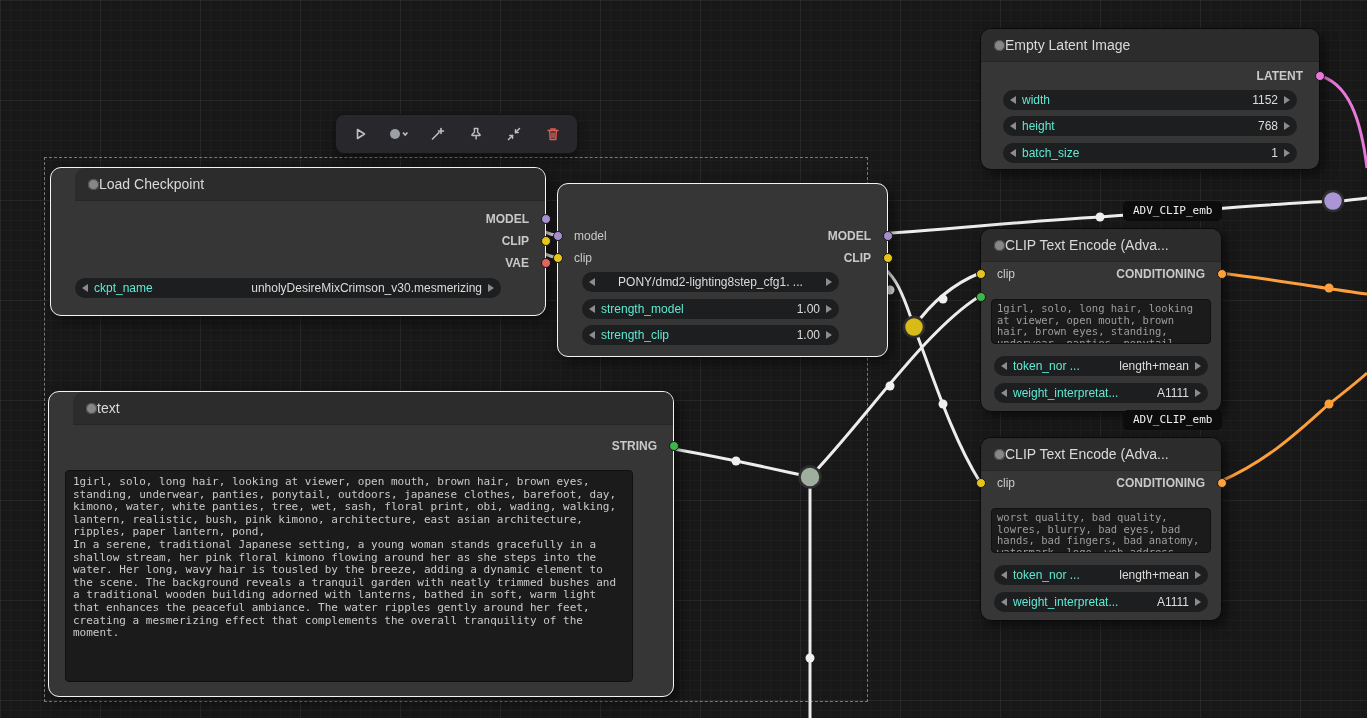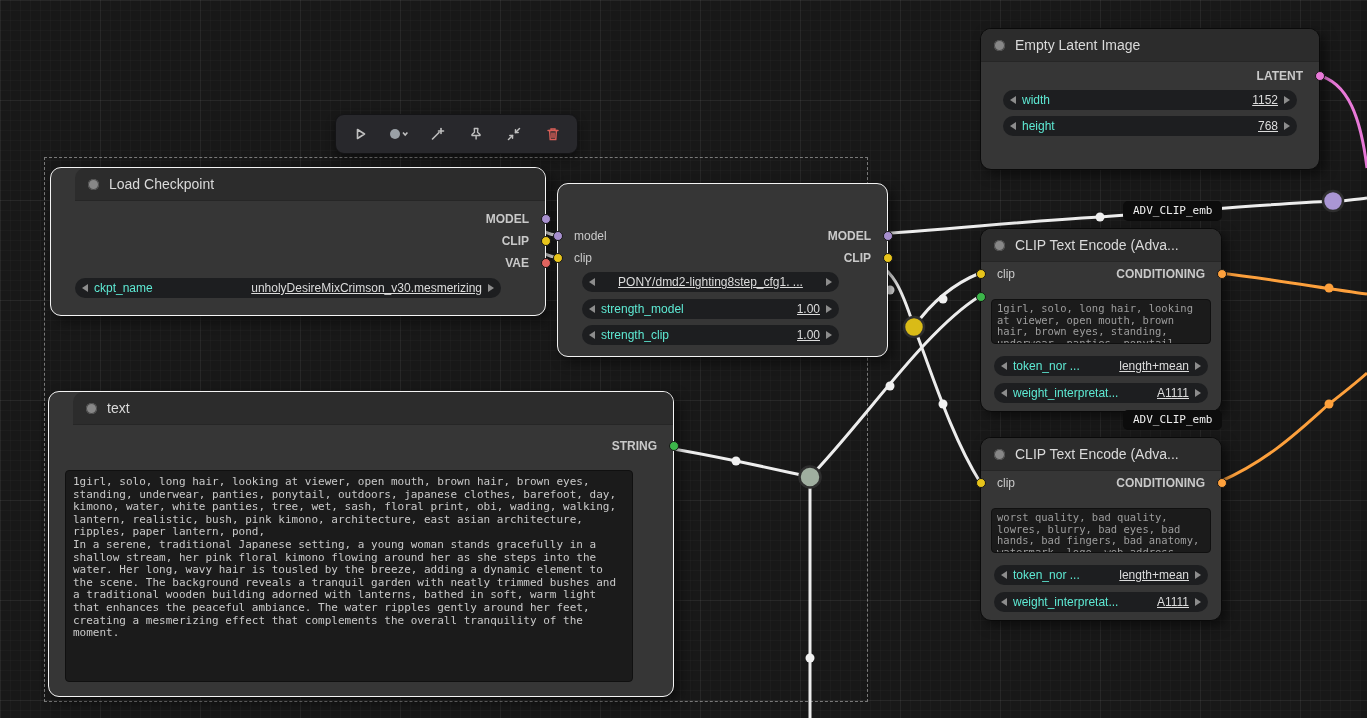--- a/index.html
+++ b/index.html
@@ -14,37 +14,37 @@
     background-size:100px 100px,100px 100px,10px 10px,10px 10px;
     font-family:"Liberation Sans",sans-serif;
   }
   .selection-rect{position:absolute;border:1px dashed rgba(200,200,200,.55);pointer-events:none;}
   svg.wires{position:absolute;left:0;top:0;}
 
   .node{position:absolute;background:#363636;border:1px solid #0a0a0a;border-radius:11px;
         box-shadow:5px 5px 12px rgba(0,0,0,.5);}
   .node.selected{border:1px solid #f4f4f4;padding-left:24px;}
   .node-header{height:32px;background:#2c2c2c;border-radius:10px 10px 0 0;display:flex;
-        align-items:center;padding:0 13px;gap:10px;border-bottom:1px solid #262626;}
+        align-items:center;padding:0 13px;border-bottom:1px solid #262626;}
   .collapse-dot{width:11px;height:11px;border-radius:50%;background:#878787;box-shadow:inset 0 0 0 1px #4c4c4c;flex:none;}
   .node-title{font-size:14px;color:#dadada;white-space:nowrap;overflow:hidden;}
 
   .port-label{position:absolute;font-size:12px;color:#c9c9c9;line-height:14px;white-space:nowrap;}
   .port-label.out{right:16px;text-align:right;font-weight:bold;}
   .port-label.in{left:16px;}
   .port-dot{position:absolute;width:10px;height:10px;border-radius:50%;border:1px solid #161616;box-sizing:border-box;}
   .port-dot.out{right:-6px;}
   .port-dot.in{left:-5px;}
   .c-model{background:#a78fce;} .c-clip{background:#e7c41b;} .c-vae{background:#e0645f;}
   .c-latent{background:#e879d8;} .c-cond{background:#fda03c;} .c-string{background:#3cb54a;}
 
   .widget{position:absolute;height:20px;background:#1d1e20;border-radius:10px;display:flex;
         align-items:center;padding:0 7px;box-sizing:border-box;font-size:12px;}
   .wlabel{color:#5eead4;margin:17px 6px;white-space:nowrap;}
-  .wvalue{color:#dcdcdc;margin-left:auto;margin-right:6px;white-space:nowrap;overflow:hidden;text-decoration:underline;}
+  .wvalue{color:#dcdcdc;margin-left:auto;margin-right:6px;white-space:nowrap;overflow:hidden;}
   .wvalue.center{margin:0 auto;}
   .arrow-l{width:0;height:0;border-top:4px solid transparent;border-bottom:4px solid transparent;
         border-right:6px solid #8d8d8d;flex:none;}
   .arrow-r{width:0;height:0;border-top:4px solid transparent;border-bottom:4px solid transparent;
         border-left:6px solid #8d8d8d;flex:none;}
 
   .node-text{position:absolute;background:#1b1b1b;border:1px solid #101010;border-radius:4px;
         color:#c9c9c9;font:11px/12.6px "DejaVu Sans Mono",monospace;padding:5px 7px;
         white-space:pre-wrap;overflow:hidden;box-sizing:border-box;}
   .preview{position:absolute;background:#1b1b1b;border:1px solid #101010;border-radius:4px;
@@ -117,20 +117,26 @@
       <span class="wlabel">width</span>
       <span class="wvalue">1152</span>
       <span class="arrow-r"></span>
     </div>
     <div class="widget" style="left:22px;top:87px;width:294px">
       <span class="arrow-l"></span>
       <span class="wlabel">height</span>
       <span class="wvalue">768</span>
       <span class="arrow-r"></span>
     </div>
+    <div class="widget" style="left:22px;top:114px;width:294px">
+      <span class="arrow-l"></span>
+      <span class="wlabel">batch_size</span>
+      <span class="wvalue">1</span>
+      <span class="arrow-r"></span>
+    </div>
   </div>
 
   <div class="node selected" style="left:50px;top:167px;width:470px;height:147px">
     <div class="node-header">
       <span class="collapse-dot"></span>
       <span class="node-title">Load Checkpoint</span>
     </div>
     <span class="port-label out" style="top:44px">MODEL</span>
     <span class="port-dot out c-model" style="top:46px"></span>
     <span class="port-label out" style="top:66px">CLIP</span>

